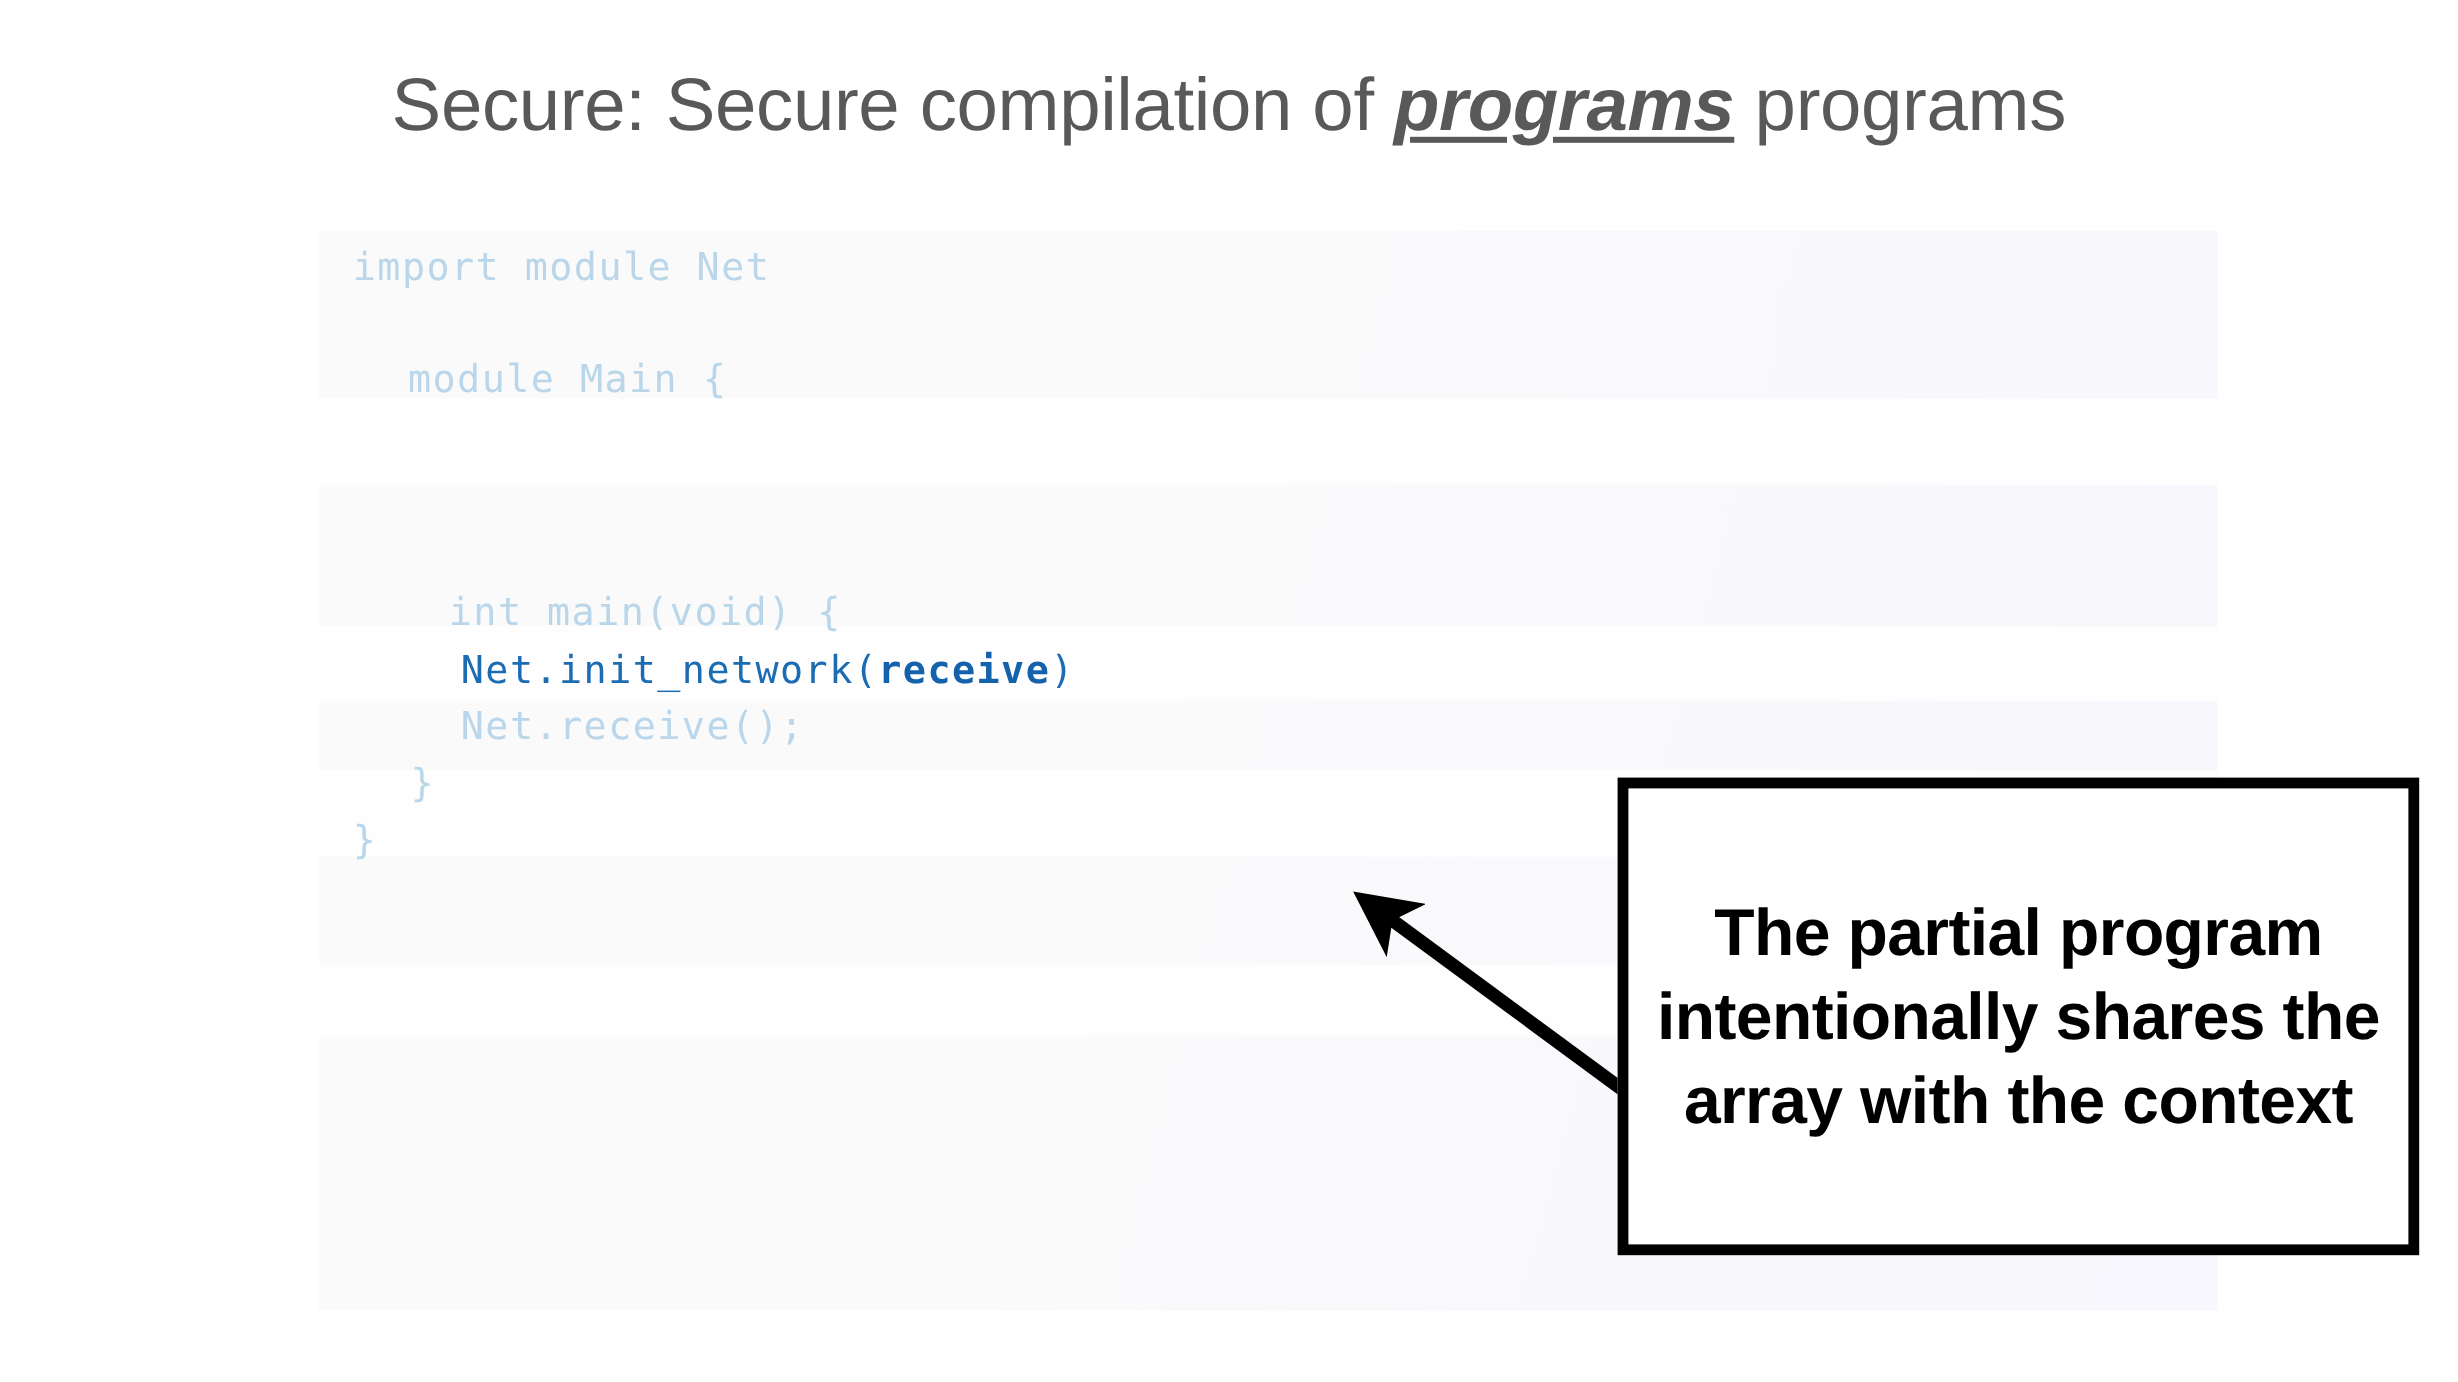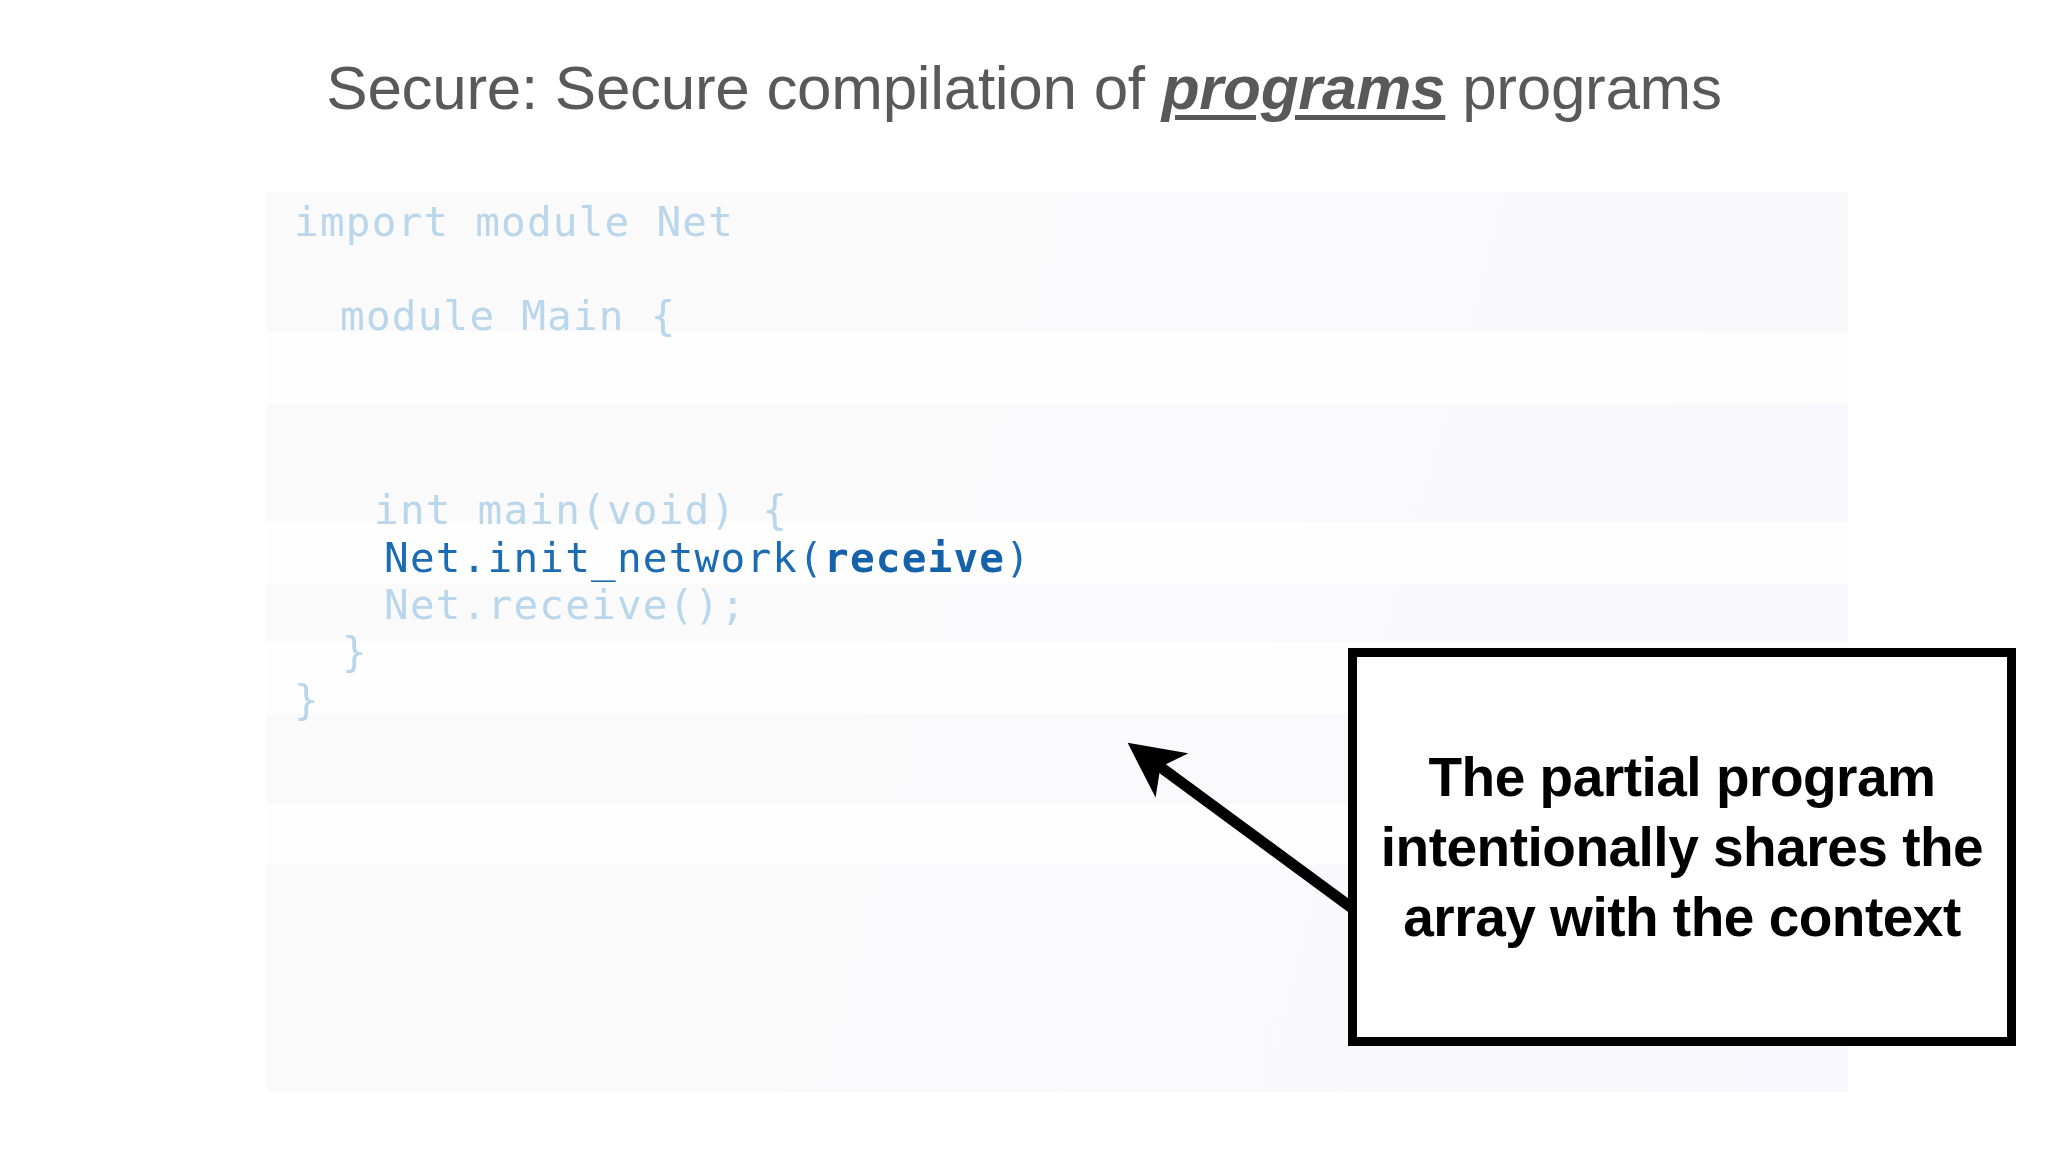--- a/index.html
+++ b/index.html
@@ -74,21 +74,21 @@
     font-family: "DejaVu Sans Mono", "Liberation Mono", monospace;
     font-size: 41px;
     line-height: 60px;
   }
 
   .code-line {
     position: absolute;
     left: 28px;
     white-space: pre;
     font-family: "DejaVu Sans Mono", "Liberation Mono", monospace;
-    font-size: 41px;
+    font-size: 32px;
     letter-spacing: 1.2px;
   }
   .dim       { color: #b9d6ea; font-weight: 400; }
   .mid       { color: #1b6cb3; font-weight: 400; }
   .strong    { color: #0f63b0; font-weight: 700; }
   .strongdk  { color: #1462ab; font-weight: 700; }
 
   
   #callout {
     position: absolute;

